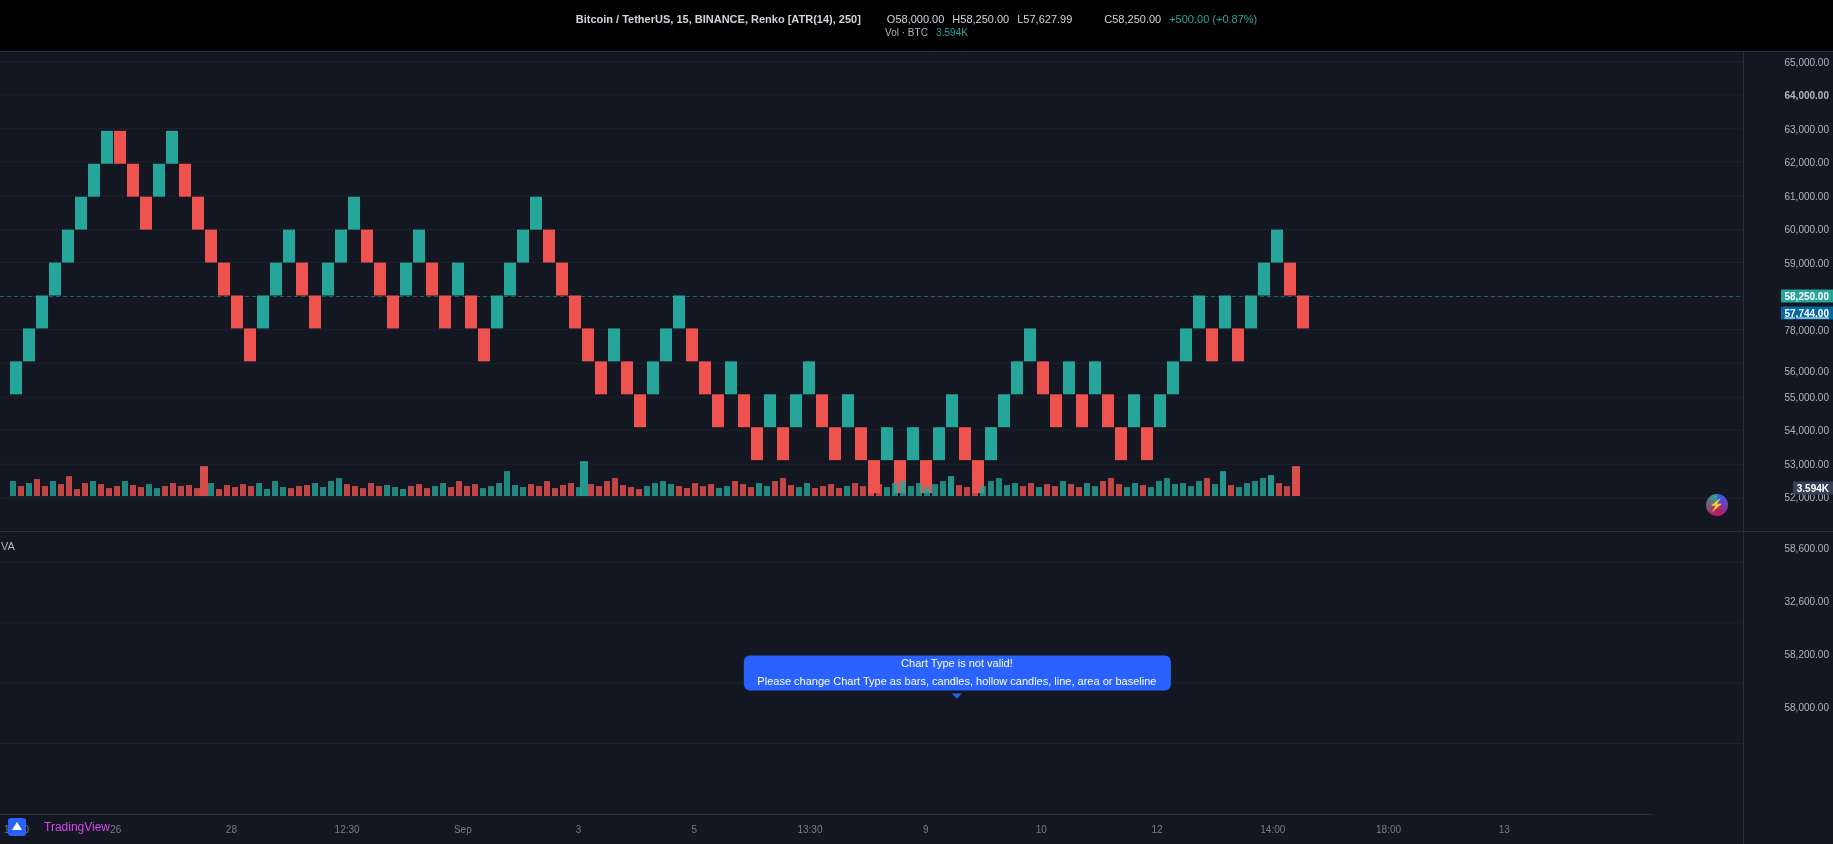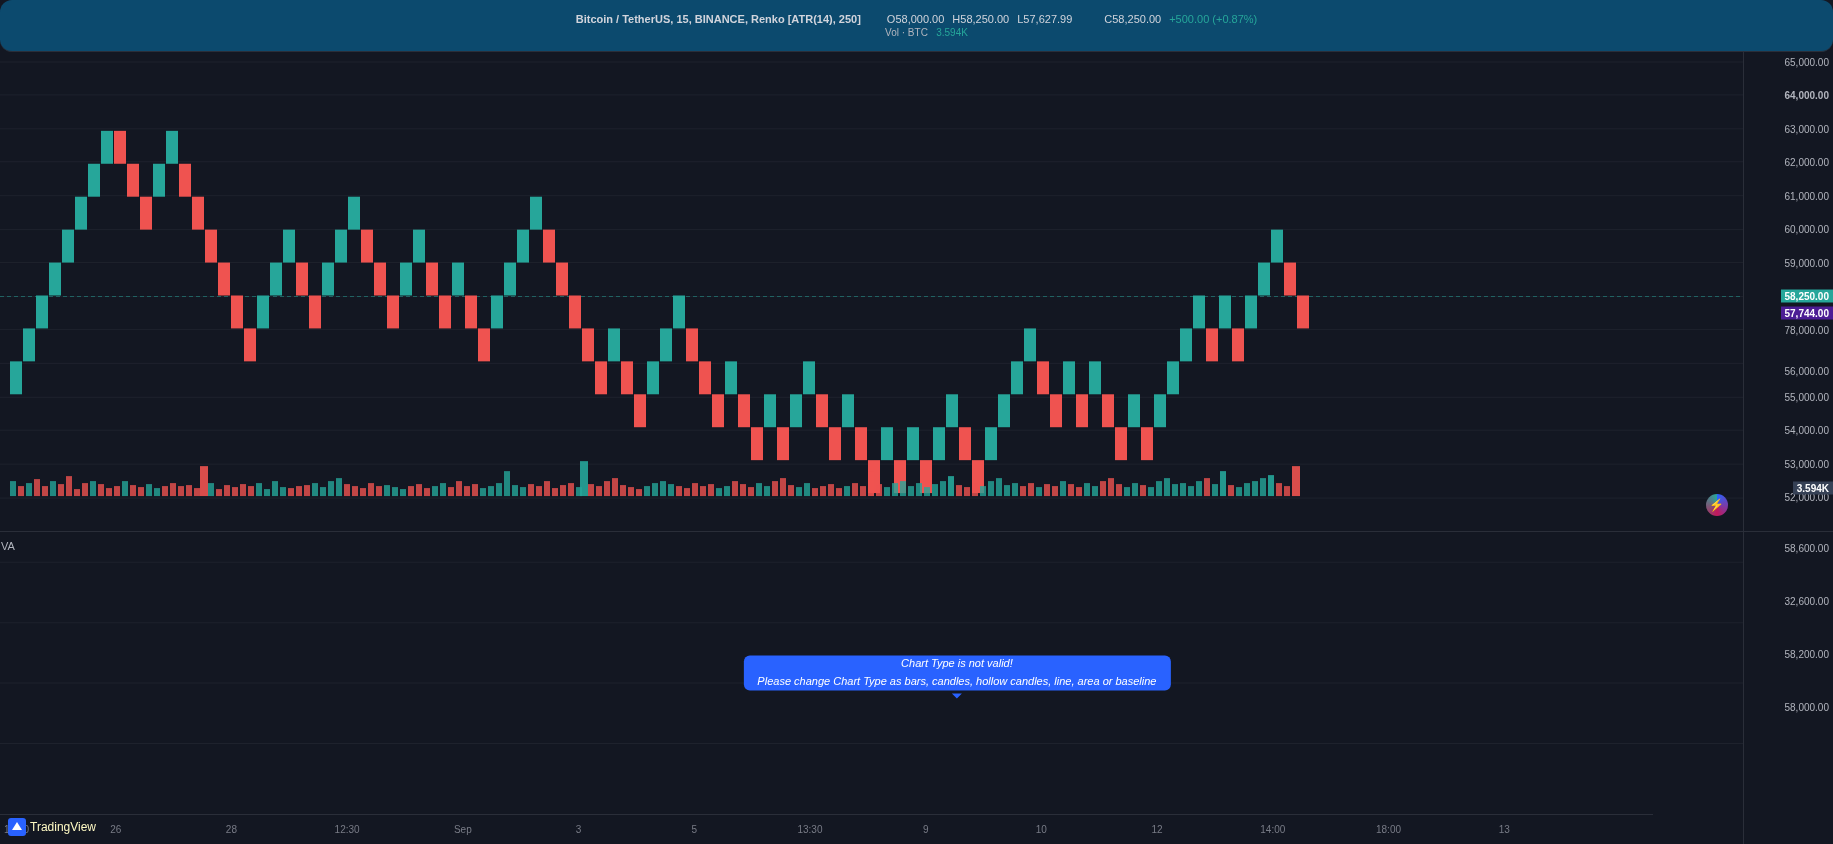--- a/index.html
+++ b/index.html
@@ -16,28 +16,27 @@
     #chart-container {
       width: 1833px;
       height: 844px;
       display: flex;
       flex-direction: column;
       position: relative;
     }
 
     #top-bar {
       height: 52px;
-      background: #0c4a6e;
+      background: #000000;
       border-bottom: 1px solid #2a2e39;
       display: flex;
       align-items: center;
       padding: 4px 8px;
       flex-direction: column;
       justify-content: center;
-      border-radius: 12px;
     }
 
     #chart-title-row {
       display: flex;
       align-items: center;
       gap: 6px;
       font-size: 11px;
       color: #b2b5be;
     }
 
@@ -127,21 +126,22 @@
       right: 0;
       font-size: 10px;
       color: #fff;
       font-weight: bold;
       padding: 1px 4px;
       transform: translateY(-50%);
       white-space: nowrap;
     }
 
     .price-label-pink {
-      background: #4c1d95;
+      background: #0369a1;
+      text-decoration: underline;
     }
 
     .price-label-teal {
       background: #26a69a;
     }
 
     .price-label-vol {
       background: #364156;
     }
 
@@ -161,23 +161,23 @@
       color: #787b86;
       transform: translateX(-50%);
     }
 
     #tradingview-logo {
       position: absolute;
       bottom: 8px;
       left: 8px;
       display: flex;
       align-items: center;
-      gap: 4px;
+      gap: 18px;
       font-size: 12px;
-      color: #fef9c3;
+      color: #d946ef;
     }
 
     .tv-icon {
       width: 18px;
       height: 18px;
       background: #2962ff;
       border-radius: 3px;
       display: flex;
       align-items: center;
       justify-content: center;
@@ -203,21 +203,20 @@
       top: 50%;
       transform: translate(-30%, -50%);
       background: #2962ff;
       color: white;
       font-size: 11px;
       padding: 0 14px;
       border-radius: 6px;
       text-align: center;
       white-space: nowrap;
       line-height: 1.6;
-      font-style: italic;
     }
 
     #chart-type-tooltip::after {
       content: '';
       position: absolute;
       bottom: -8px;
       left: 50%;
       transform: translateX(-50%);
       border: 5px solid transparent;
       border-top-color: #2962ff;

